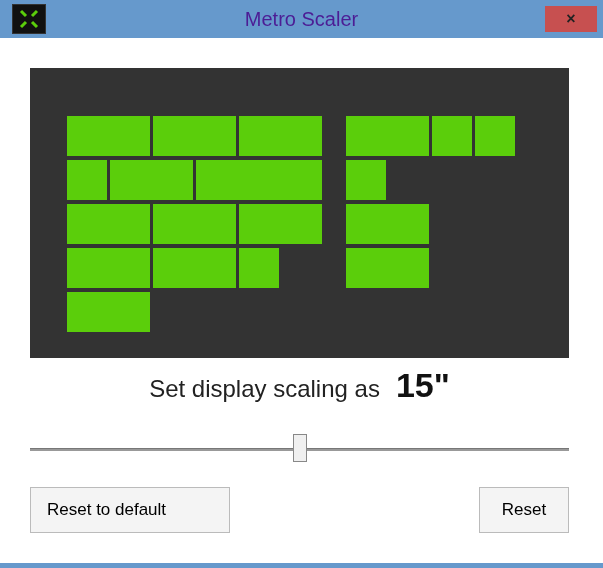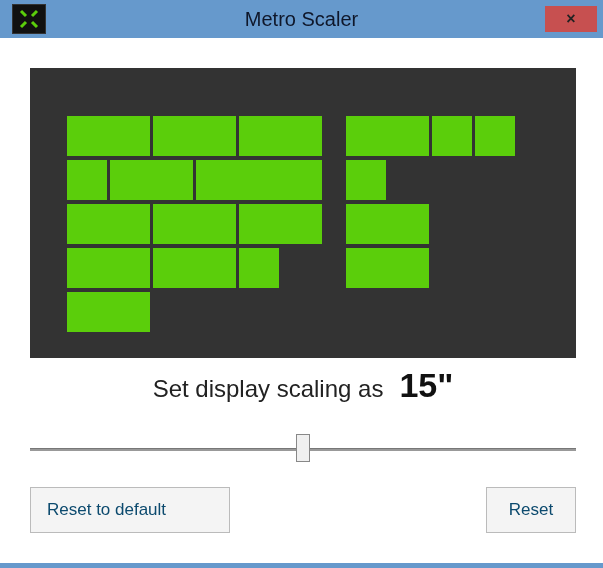--- a/index.html
+++ b/index.html
@@ -34,42 +34,42 @@
     display: flex;
     align-items: center;
     justify-content: center;
     border: 1px solid #333;
   }
   .titlebar-title {
     position: absolute;
     left: 0; right: 0;
     text-align: center;
     font-size: 20px;
-    color: #0f172a;
+    color: #4c1d95;
     font-weight: 400;
     pointer-events: none;
   }
   .close-btn {
     width: 52px;
     height: 26px;
     background: #c75050;
     margin-left: auto;
     margin-right: 6px;
     display: flex;
     align-items: center;
     justify-content: center;
     color: #222;
     font-size: 16px;
     font-weight: bold;
     cursor: pointer;
   }
   .client {
     flex: 1;
     background: #ffffff;
-    padding: 30px 27px 20px 30px;
+    padding: 30px 34px 20px 30px;
     display: flex;
     flex-direction: column;
   }
   .preview {
     background: #333333;
     width: 100%;
     height: 290px;
     position: relative;
   }
   .tile {
@@ -119,21 +119,21 @@
   .buttons-row {
     display: flex;
     justify-content: space-between;
     margin-top: 24px;
   }
   .btn {
     background: #f4f4f4;
     border: 1px solid #bbb;
     padding: 12px 20px;
     font-size: 17px;
-    color: #0c4a6e;
+    color: #000000;
     cursor: pointer;
     min-width: 80px;
     text-align: center;
   }
   .btn.reset { min-width: 200px; text-align: left; padding-left: 16px;}
   .btn.scale { min-width: 90px; }
 </style>
 </head>
 <body>
 

